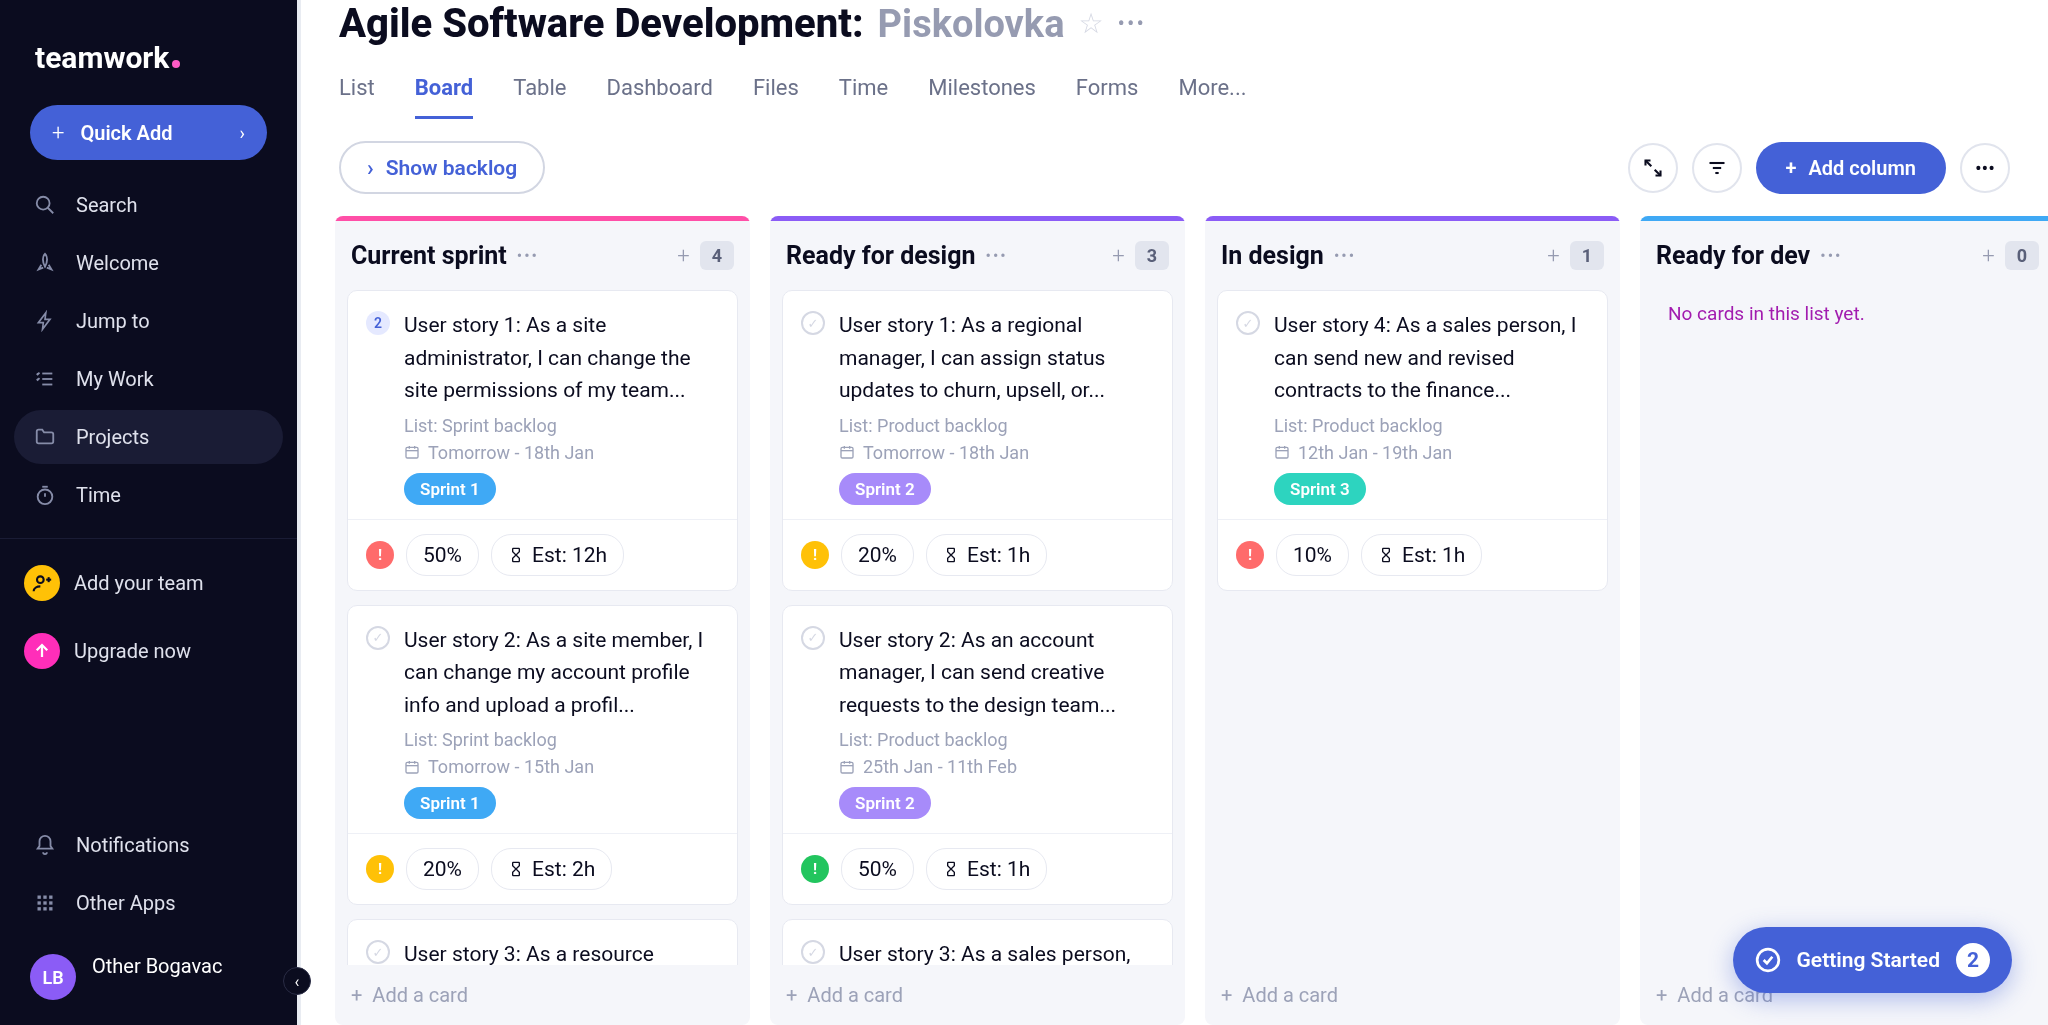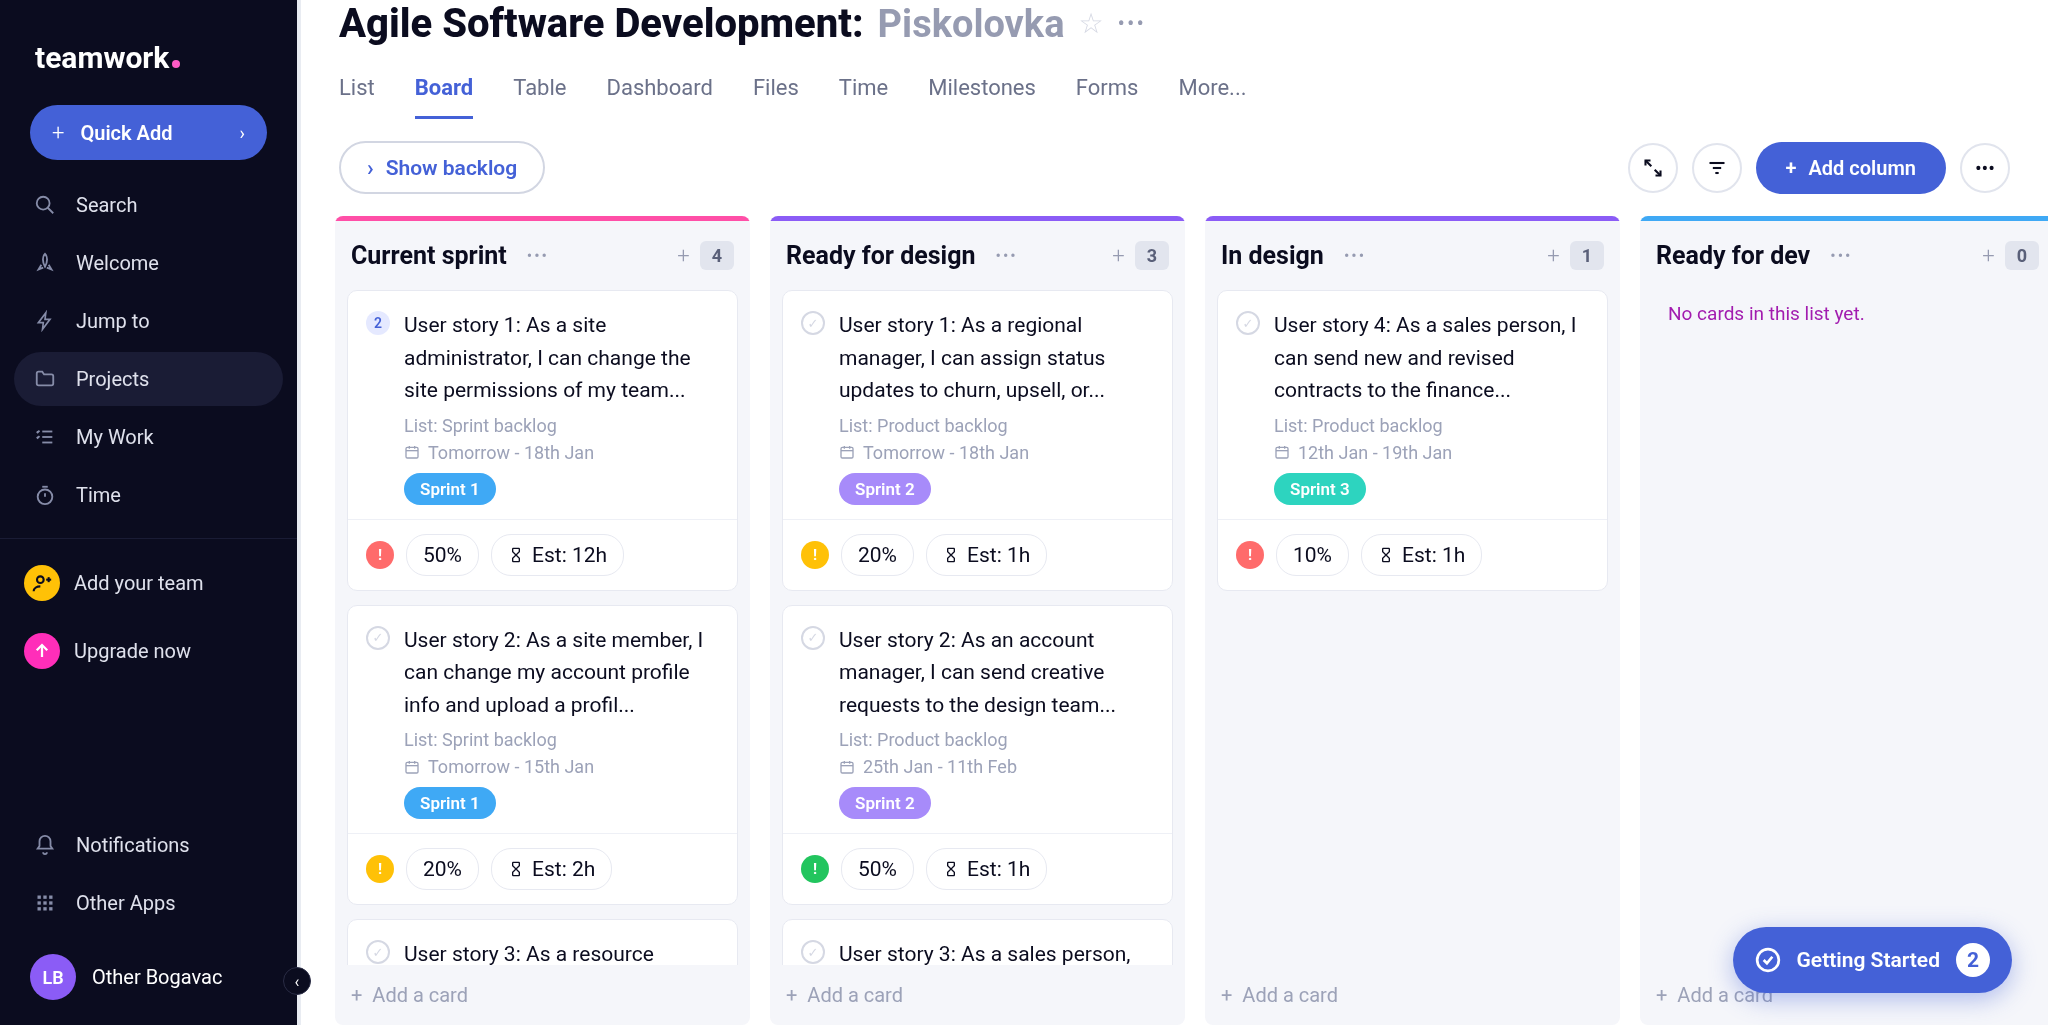--- a/index.html
+++ b/index.html
@@ -14,21 +14,21 @@
 .quick-add .ch{font-size:18px}
 .nav{padding:6px 14px}
 .nav-item{display:flex;align-items:center;padding:14px 18px;border-radius:30px;cursor:pointer;margin-bottom:4px}
 .nav-item.active{background:#1a1c35}
 .nav-item .icon{width:26px;height:26px;margin-right:18px;display:flex;align-items:center;justify-content:center;color:#868ca8;flex-shrink:0}
 .nav-item .lbl{font-size:20px;color:#dfe1ec}
 .nav-divider{height:1px;background:#1a1c35;margin:6px 0}
 .add-team-icon{width:36px;height:36px;background:#ffc107;border-radius:50%;display:flex;align-items:center;justify-content:center;color:#0b0c1f;margin-right:14px}
 .upgrade-icon{width:36px;height:36px;background:#ff2eb9;border-radius:50%;display:flex;align-items:center;justify-content:center;color:#fff;margin-right:14px}
 .sidebar-bottom{margin-top:auto}
-.user-row{display:flex;align-items:center;padding:14px 30px 25px}
+.user-row{display:flex;padding:14px 30px 25px}
 .avatar{width:46px;height:46px;background:#8b5cf6;border-radius:50%;display:flex;align-items:center;justify-content:center;font-weight:600;font-size:18px;margin-right:16px}
 .user-name{font-size:20px}
 .collapse-btn{position:absolute;right:-14px;bottom:30px;width:28px;height:28px;background:#0b0c1f;border-radius:50%;display:flex;align-items:center;justify-content:center;color:#fff;cursor:pointer;border:1px solid #2a2c45}
 .vdiv{width:4px;background:#e9ecf2;flex-shrink:0}
 .main{flex:1;display:flex;flex-direction:column;overflow:hidden}
 .header{padding:0 38px}
 .title-row{display:flex;align-items:center;gap:14px;padding-top:0}
 .title-main{font-size:40px;font-weight:800;color:#0b0c1f}
 .title-sub{font-size:38px;font-weight:700;color:#969bb1}
 .star{color:#d5d8e3;font-size:28px;cursor:pointer}
@@ -37,21 +37,21 @@
 .tab{font-size:22px;color:#6b7189;padding-bottom:16px;cursor:pointer}
 .tab.active{color:#4461d7;font-weight:700;border-bottom:3px solid #4461d7}
 .toolbar{display:flex;align-items:center;padding:22px 38px;gap:14px}
 .show-backlog{border:2px solid #d2d6e2;border-radius:30px;padding:12px 26px;display:flex;align-items:center;gap:12px;cursor:pointer;color:#4461d7;font-weight:600;font-size:21px}
 .toolbar-right{margin-left:auto;display:flex;gap:14px;align-items:center}
 .icon-btn{width:50px;height:50px;border:2px solid #e1e4ed;border-radius:50%;display:flex;align-items:center;justify-content:center;cursor:pointer;color:#0b0c1f;font-size:20px}
 .add-column{background:#4461d7;color:#fff;border-radius:30px;padding:14px 30px;display:flex;align-items:center;gap:12px;cursor:pointer;font-weight:600;font-size:20px}
 .board{display:flex;gap:20px;padding:0 0 0 34px;overflow-x:hidden;flex:1}
 .column{width:415px;flex-shrink:0;background:#f5f6fa;border-radius:8px;display:flex;flex-direction:column;overflow:hidden}
 .col-stripe{height:5px}
-.col-header{display:flex;align-items:center;padding:20px 16px;gap:20px}
+.col-header{display:flex;align-items:center;padding:20px 16px;gap:10px}
 .col-title{font-size:25px;font-weight:700;color:#0b0c1f}
 .col-more{color:#969bb1;letter-spacing:2px;cursor:pointer}
 .col-header-right{margin-left:auto;display:flex;align-items:center;gap:10px}
 .col-plus{color:#969bb1;font-size:22px;cursor:pointer;font-weight:300}
 .col-count{background:#e2e5ee;color:#5a6079;padding:4px 12px;border-radius:6px;font-weight:700;font-size:18px}
 .cards{flex:1;overflow-y:auto;padding:0 12px}
 .cards::-webkit-scrollbar{width:0}
 .card{background:#fff;border:1px solid #e7e9f1;border-radius:10px;margin-bottom:14px;cursor:pointer}
 .card-body{padding:18px 18px 14px;display:flex;gap:14px}
 .card-check{width:24px;height:24px;border:2px solid #d5d8e3;border-radius:50%;flex-shrink:0;margin-top:2px;display:flex;align-items:center;justify-content:center;color:#d5d8e3;font-size:13px}
@@ -105,39 +105,39 @@
           <span class="lbl">Welcome</span>
         </div>
       <div class="nav-item">
           <span class="icon">
             <svg width="20" height="22" viewBox="0 0 24 24" fill="none" stroke="currentColor" stroke-width="2">
               <path d="M13 2L4 14h6l-1 8 9-12h-6l1-8z"></path>
             </svg>
           </span>
           <span class="lbl">Jump to</span>
         </div>
-      <div class="nav-item active">
-          <span class="icon">
-            <svg width="22" height="22" viewBox="0 0 24 24" fill="none" stroke="currentColor" stroke-width="2">
-              <path d="M3 6a2 2 0 012-2h4l2 3h8a2 2 0 012 2v8a2 2 0 01-2 2H5a2 2 0 01-2-2V6z"></path>
-            </svg>
-          </span>
-          <span class="lbl">Projects</span>
-        </div>
       <div class="nav-item">
           <span class="icon">
             <svg width="22" height="22" viewBox="0 0 24 24" fill="none" stroke="currentColor" stroke-width="2">
               <line x1="9" y1="6" x2="20" y2="6"></line>
               <line x1="9" y1="12" x2="20" y2="12"></line>
               <line x1="9" y1="18" x2="20" y2="18"></line>
               <polyline points="3,6 4,7 6,5"></polyline>
               <polyline points="3,12 4,13 6,11"></polyline>
             </svg>
           </span>
           <span class="lbl">My Work</span>
+        </div>
+      <div class="nav-item active">
+          <span class="icon">
+            <svg width="22" height="22" viewBox="0 0 24 24" fill="none" stroke="currentColor" stroke-width="2">
+              <path d="M3 6a2 2 0 012-2h4l2 3h8a2 2 0 012 2v8a2 2 0 01-2 2H5a2 2 0 01-2-2V6z"></path>
+            </svg>
+          </span>
+          <span class="lbl">Projects</span>
         </div>
       <div class="nav-item">
           <span class="icon">
             <svg width="22" height="22" viewBox="0 0 24 24" fill="none" stroke="currentColor" stroke-width="2">
               <circle cx="12" cy="14" r="8"></circle>
               <line x1="12" y1="10" x2="12" y2="14"></line>
               <line x1="9" y1="3" x2="15" y2="3"></line>
             </svg>
           </span>
           <span class="lbl">Time</span>

